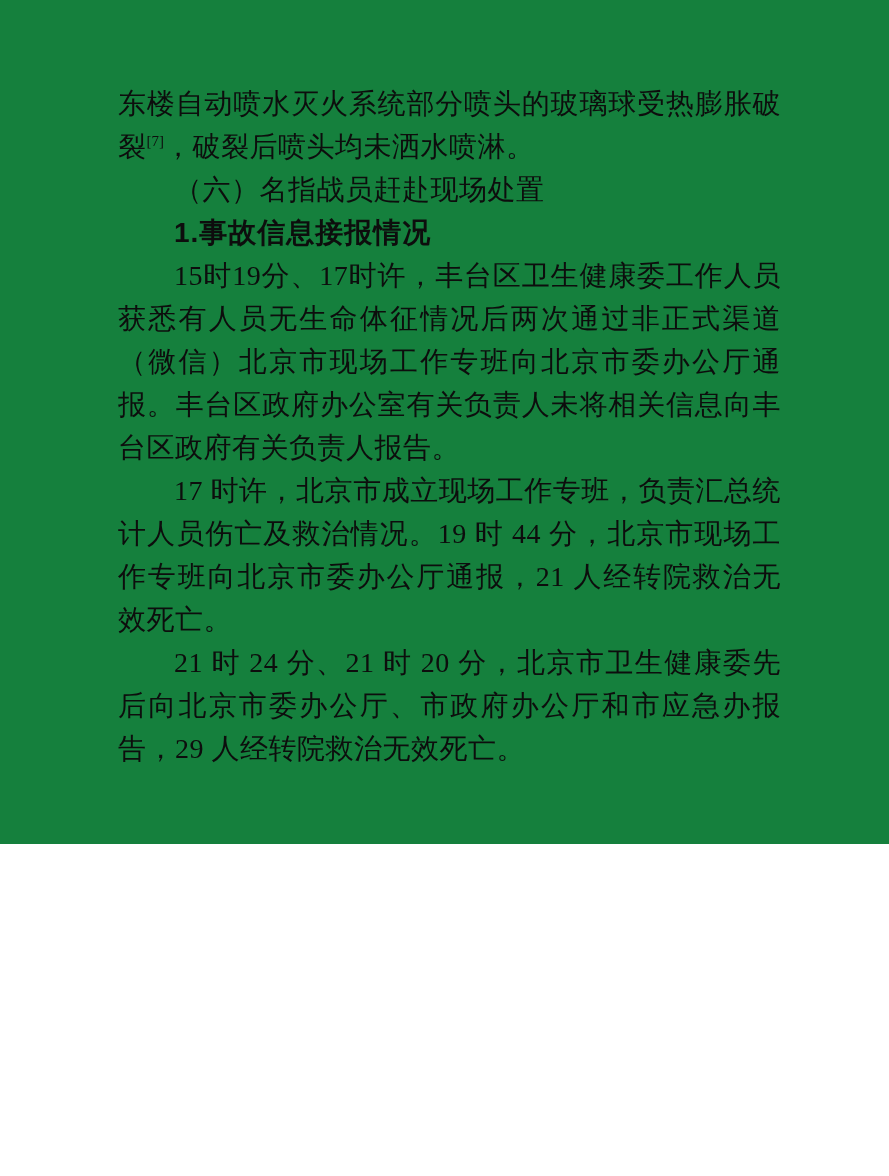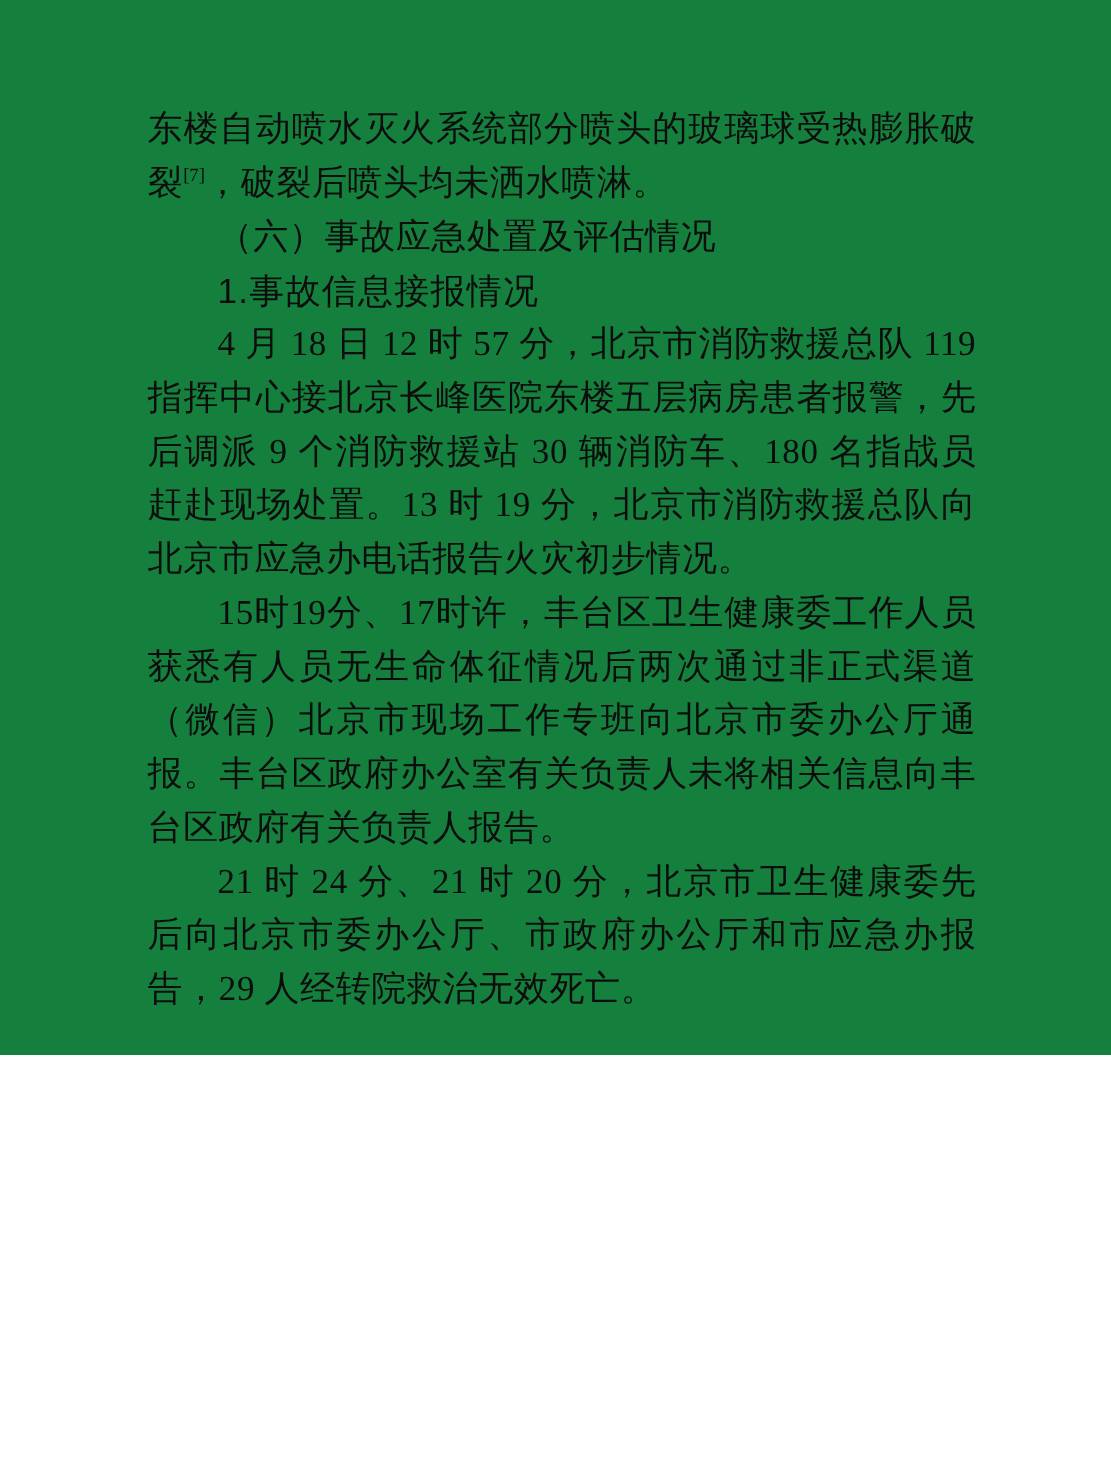--- a/index.html
+++ b/index.html
@@ -27,21 +27,21 @@
     letter-spacing: 0.5px;
   }
   .body-text p {
     margin: 0;
   }
   .indent {
     text-indent: 2em;
   }
   .heading-bold {
     font-family: "Liberation Sans", "DejaVu Sans", sans-serif;
-    font-weight: 400;
+    font-weight: 700;
     letter-spacing: 1px;
   }
   .fn-sup {
     font-size: 15px;
     line-height: 0;
     vertical-align: 10px;
     letter-spacing: 0;
   }
   .footnote-block {
     position: absolute;
@@ -77,29 +77,29 @@
 </style>
 </head>
 <body>
 
 <div class="page">
 
   <div class="body-text">
 
     <p><span>东楼自动喷水灭火系统部分喷头的玻璃球受热膨胀破裂</span><span class="fn-sup">[7]</span><span>，破裂后喷头均未洒水喷淋。</span></p>
 
-    <p class="indent">（六）事故应急处置及评估情况</p>
+    <p class="indent">（六）名指战员赶赴现场处置</p>
 
     <p class="indent heading-bold">1.事故信息接报情况</p>
 
-    <p class="indent">4 月 18 日 12 时 57 分，北京市消防救援总队 119 指挥中心接北京长峰医院东楼五层病房患者报警，先后调派 9 个消防救援站 30 辆消防车、180 名指战员赶赴现场处置。13 时 19 分，北京市消防救援总队向北京市应急办电话报告火灾初步情况。</p>
 
 
     <p class="indent">15时19分、17时许，丰台区卫生健康委工作人员获悉有人员无生命体征情况后两次通过非正式渠道（微信）北京市现场工作专班向北京市委办公厅通报。丰台区政府办公室有关负责人未将相关信息向丰台区政府有关负责人报告。</p>
 
+    <p class="indent">17 时许，北京市成立现场工作专班，负责汇总统计人员伤亡及救治情况。19 时 44 分，北京市现场工作专班向北京市委办公厅通报，21 人经转院救治无效死亡。</p>
 
     <p class="indent">21 时 24 分、21 时 20 分，北京市卫生健康委先后向北京市委办公厅、市政府办公厅和市应急办报告，29 人经转院救治无效死亡。</p>
 
   </div>
 
   <div class="footnote-block">
     <div class="footnote-rule"></div>
   </div>
 
   <div class="page-number">11</div>

